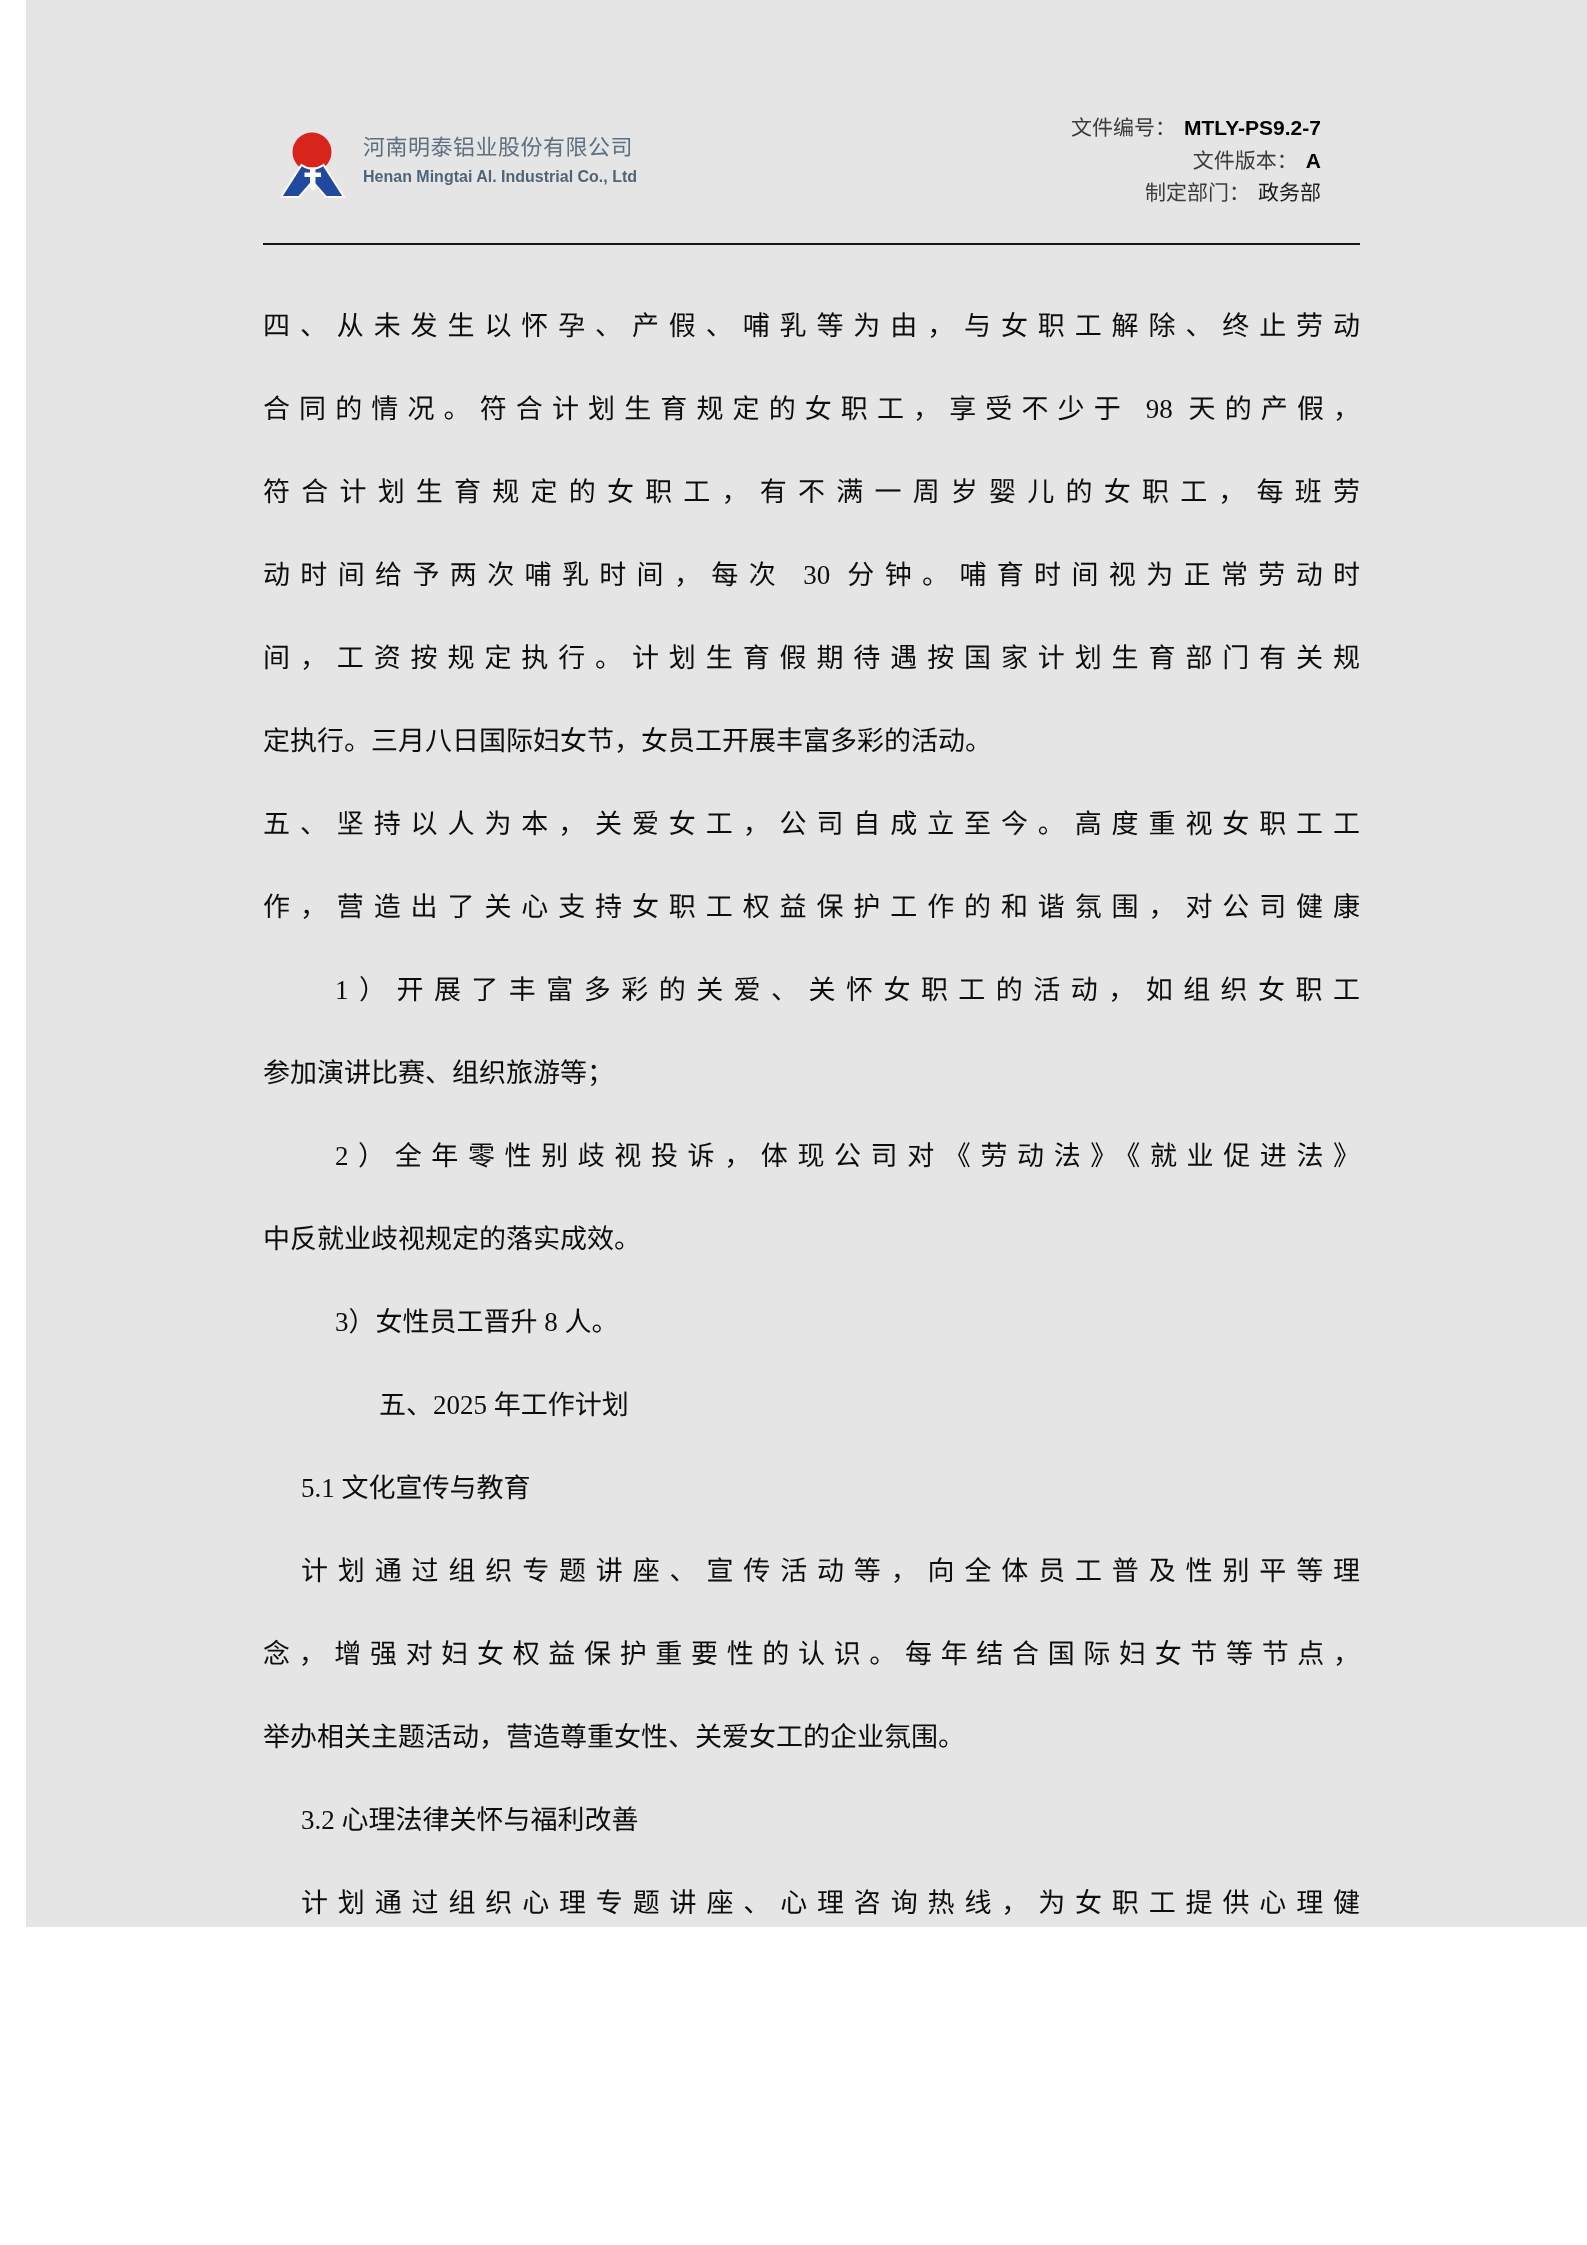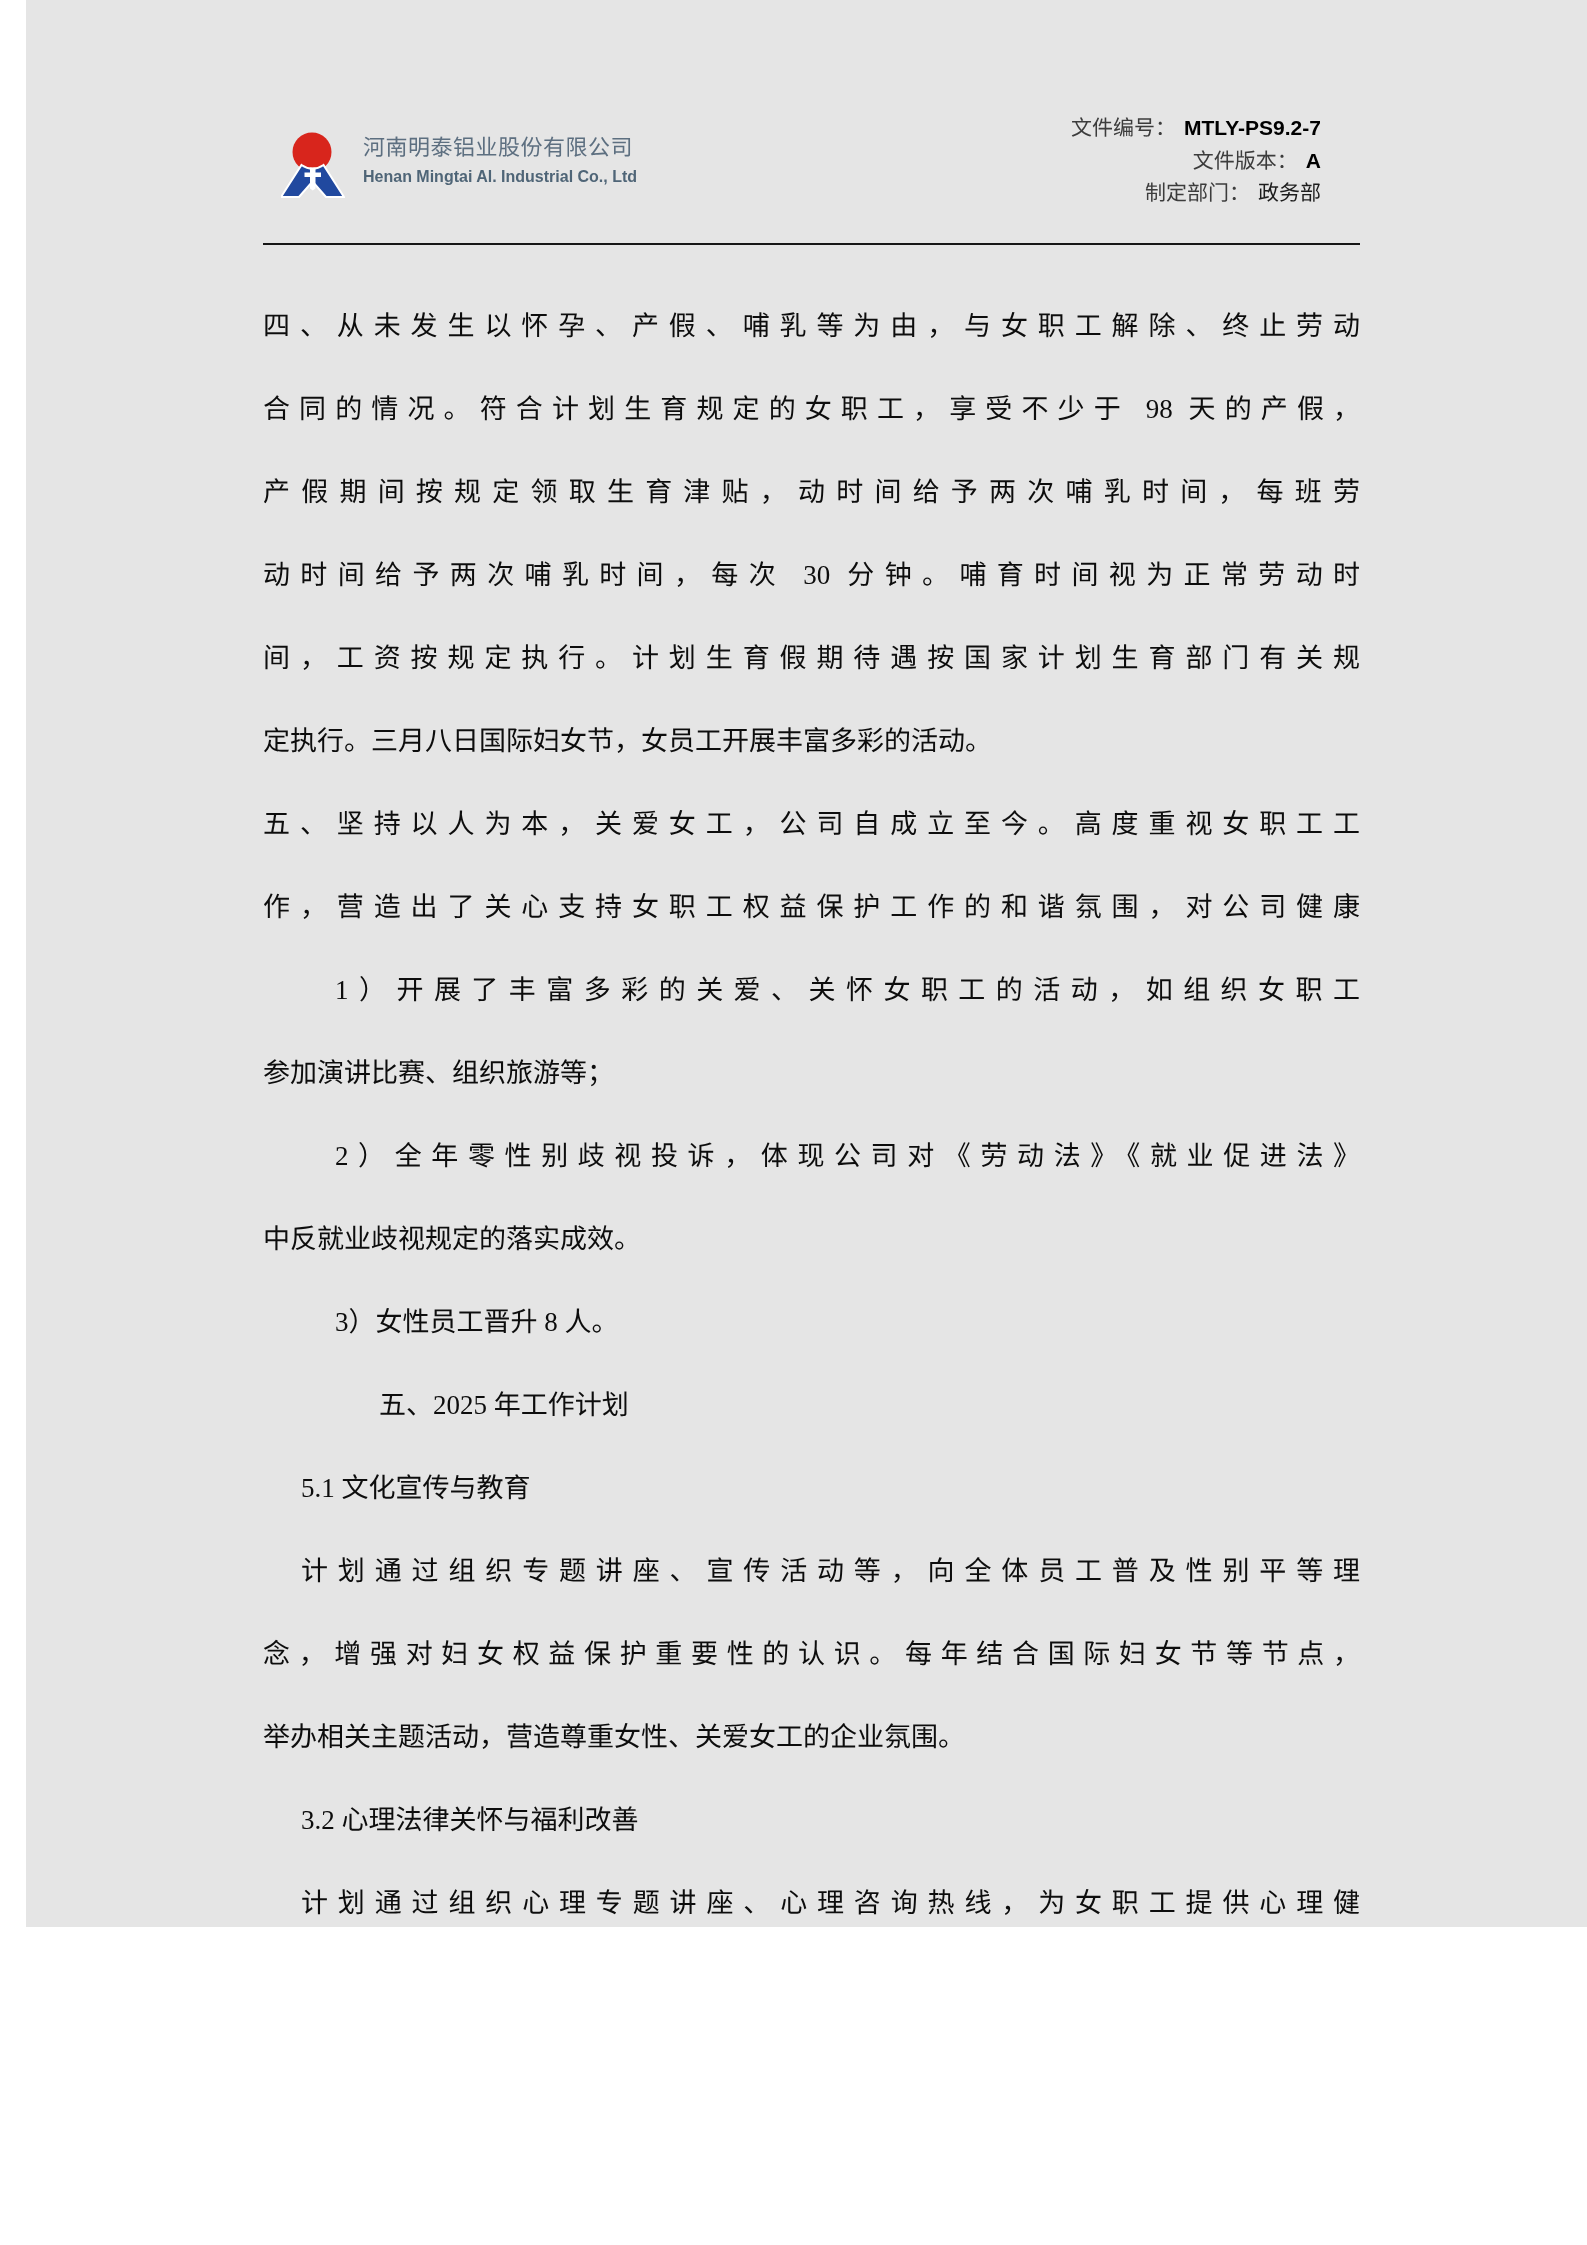--- a/index.html
+++ b/index.html
@@ -133,21 +133,21 @@
     <div class="meta-row">
       <span class="meta-label">制定部门：</span><span class="meta-value v-plain">政务部</span>
     </div>
   </div>
 
   <div class="divider"></div>
 
   <main class="doc-body">
     <div class="ln j">四、从未发生以怀孕、产假、哺乳等为由，与女职工解除、终止劳动</div>
     <div class="ln j">合同的情况。符合计划生育规定的女职工，享受不少于 98 天的产假，</div>
-    <div class="ln j">产假期间按规定领取生育津贴，动时间给予两次哺乳时间，每班劳</div>
+    <div class="ln j">符合计划生育规定的女职工，有不满一周岁婴儿的女职工，每班劳</div>
     <div class="ln j">动时间给予两次哺乳时间，每次 30 分钟。哺育时间视为正常劳动时</div>
     <div class="ln j">间，工资按规定执行。计划生育假期待遇按国家计划生育部门有关规</div>
     <div class="ln">定执行。三月八日国际妇女节，女员工开展丰富多彩的活动。</div>
     <div class="ln j">五、坚持以人为本，关爱女工，公司自成立至今。高度重视女职工工</div>
     <div class="ln j">作，营造出了关心支持女职工权益保护工作的和谐氛围，对公司健康</div>
     <div class="ln i2 j">1）开展了丰富多彩的关爱、关怀女职工的活动，如组织女职工</div>
     <div class="ln">参加演讲比赛、组织旅游等；</div>
     <div class="ln i2 j">2）全年零性别歧视投诉，体现公司对《劳动法》《就业促进法》</div>
     <div class="ln">中反就业歧视规定的落实成效。</div>
     <div class="ln i2">3）女性员工晋升 8 人。</div>

